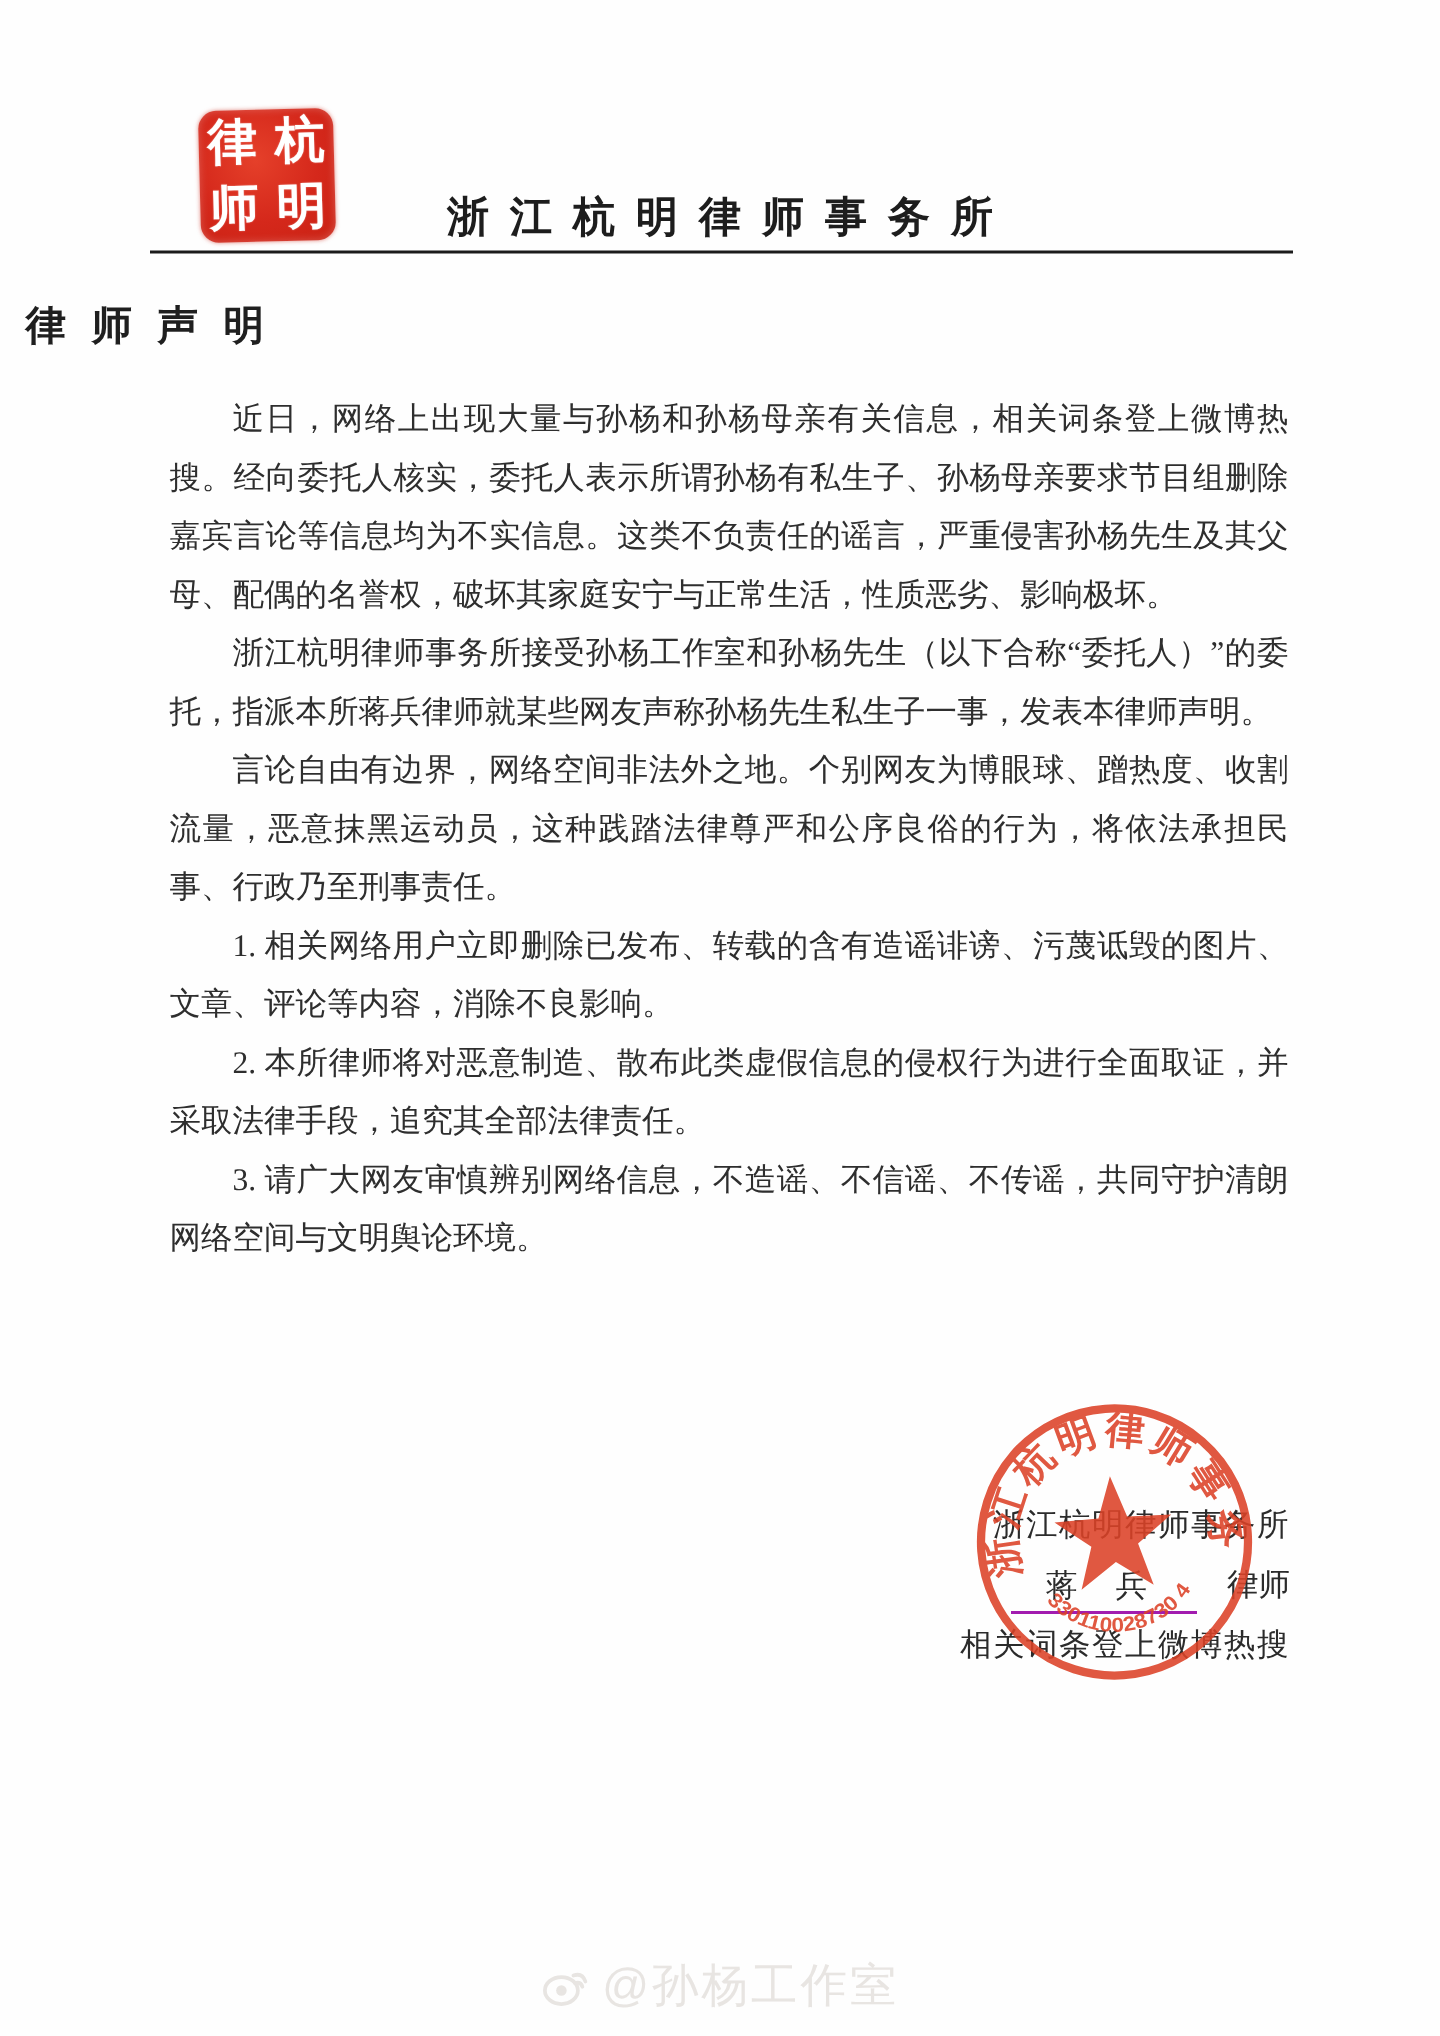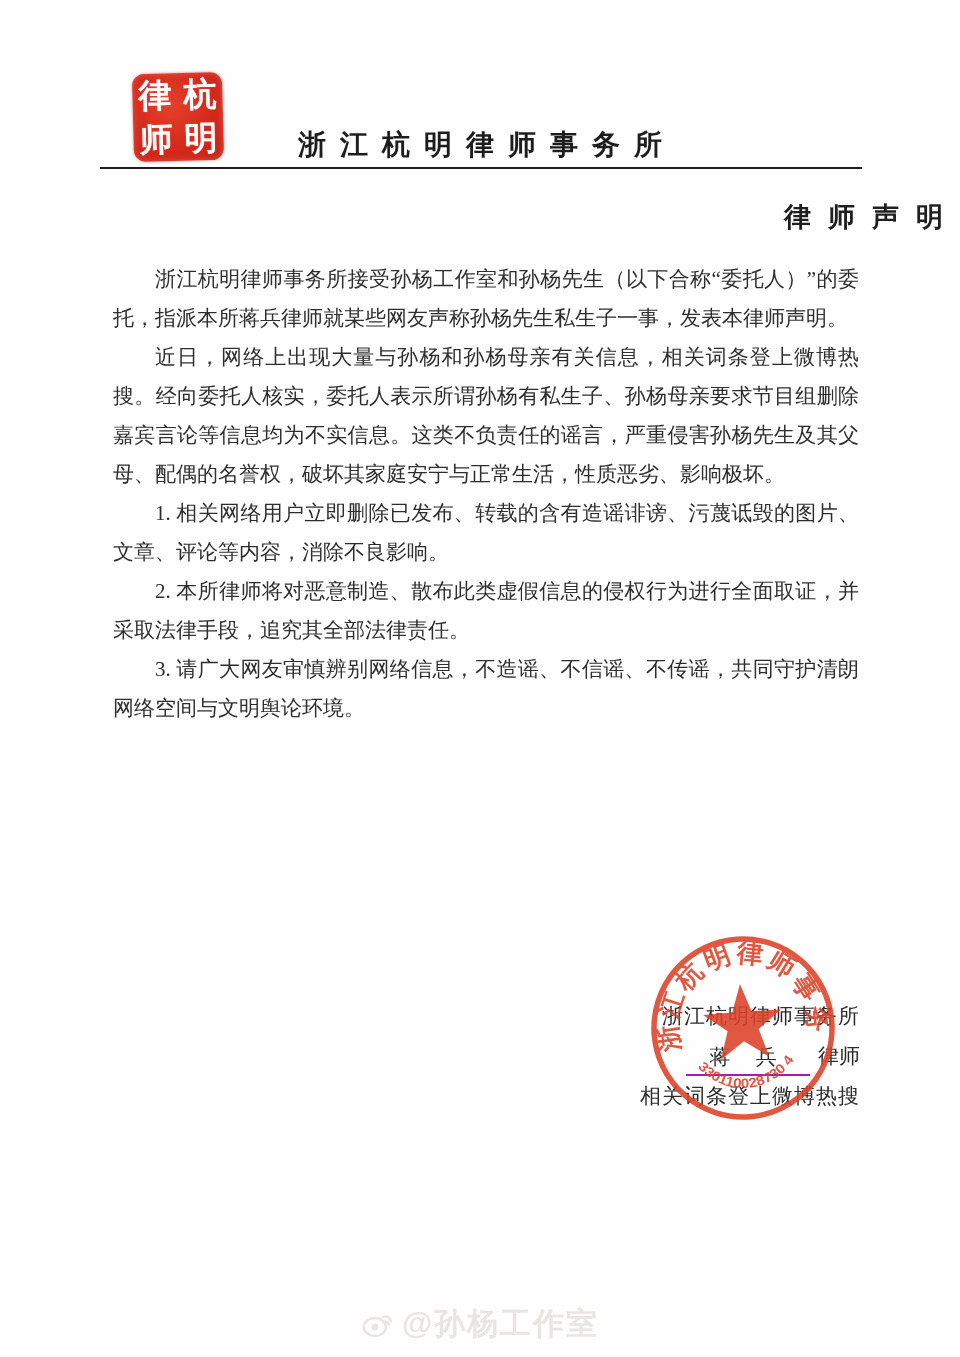--- a/index.html
+++ b/index.html
@@ -28,21 +28,21 @@
   .firm-name{
     position:absolute;top:126px;left:0;width:100%;text-align:center;
     font-size:28px;font-weight:600;color:#1d1d1d;
     letter-spacing:14px;text-indent:14px;white-space:nowrap;
   }
   .header-divider{
     position:absolute;top:167px;left:100px;width:762px;height:2px;background:#1c1c1c;
   }
 
   .doc-title{
-    position:absolute;top:199px;left:0;width:100%;text-align:right;
+    position:absolute;top:199px;left:0;width:100%;text-align:left;
     font-size:27px;font-weight:bold;color:#1f1f1f;
     letter-spacing:17px;text-indent:17px;white-space:nowrap;
   }
 
   .doc-body{
     position:absolute;left:113px;top:260px;width:746px;
     font-size:21px;line-height:39px;color:#2e2e2e;
     text-align:justify;
   }
   .doc-body p{margin:0;text-indent:2em;}
@@ -51,34 +51,34 @@
   .signature{
     position:absolute;top:996px;right:100px;text-align:right;
     font-size:21px;color:#2b2b2b;white-space:nowrap;
   }
   .signature .sig-row{display:block;line-height:40px;height:40px;}
   .sig-firm{letter-spacing:1px;}
   .sig-blank{
     display:inline-block;min-width:124px;border-bottom:2px solid #a21caf;
     text-align:center;letter-spacing:10px;line-height:34px;vertical-align:bottom;
   }
-  .sig-suffix{margin-left:8px;}
+  .sig-suffix{margin-left:20px;}
   .sig-date{letter-spacing:1px;}
 
   
   .round-seal{
     position:absolute;left:648px;top:933px;width:190px;height:190px;
     opacity:.88;transform:rotate(-4deg);
   }
 
   
   .watermark{
     position:absolute;top:1303px;left:50%;transform:translateX(-50%);
     display:flex;align-items:center;gap:7px;
-    color:#e8e5e2;font-size:31px;font-weight:bold;
+    color:#e8e5e2;font-size:31px;font-weight:normal;
     font-family:"Liberation Sans","DejaVu Sans",sans-serif;
     letter-spacing:2px;white-space:nowrap;
   }
   .watermark svg{display:block;}
 </style>
 </head>
 <body>
 
 <div class="page">
 
@@ -87,22 +87,23 @@
     <span class="cell">杭</span>
     <span class="cell">师</span>
     <span class="cell">明</span>
   </div>
   <div class="firm-name">浙江杭明律师事务所</div>
   <div class="header-divider"></div>
 
   <div class="doc-title">律师声明</div>
 
   <div class="doc-body">
+    <p>近日，网络上出现大量与孙杨和孙杨母亲有关信息，相关词条登上微博热搜。经向委托人核实，委托人表示所谓孙杨有私生子、孙杨母亲要求节目组删除嘉宾言论等信息均为不实信息。这类不负责任的谣言，严重侵害孙杨先生及其父母、配偶的名誉权，破坏其家庭安宁与正常生活，性质恶劣、影响极坏。</p>
     <p>浙江杭明律师事务所接受孙杨工作室和孙杨先生（以下合称“委托人）”的委托，指派本所蒋兵律师就某些网友声称孙杨先生私生子一事，发表本律师声明。</p>
-    <p>近日，网络上出现大量与孙杨和孙杨母亲有关信息，相关词条登上微博热搜。经向委托人核实，委托人表示所谓孙杨有私生子、孙杨母亲要求节目组删除嘉宾言论等信息均为不实信息。这类不负责任的谣言，严重侵害孙杨先生及其父母、配偶的名誉权，破坏其家庭安宁与正常生活，性质恶劣、影响极坏。</p>
+    <p>言论自由有边界，网络空间非法外之地。个别网友为博眼球、蹭热度、收割流量，恶意抹黑运动员，这种践踏法律尊严和公序良俗的行为，将依法承担民事、行政乃至刑事责任。</p>
     <p>1. 相关网络用户立即删除已发布、转载的含有造谣诽谤、污蔑诋毁的图片、文章、评论等内容，消除不良影响。</p>
     <p>2. 本所律师将对恶意制造、散布此类虚假信息的侵权行为进行全面取证，并采取法律手段，追究其全部法律责任。</p>
     <p>3. 请广大网友审慎辨别网络信息，不造谣、不信谣、不传谣，共同守护清朗网络空间与文明舆论环境。</p>
   </div>
 
   <div class="signature">
     <span class="sig-row sig-firm">浙江杭明律师事务所</span>
     <span class="sig-row"><span class="sig-blank">蒋 兵</span><span class="sig-suffix">律师</span></span>
     <span class="sig-row sig-date">相关词条登上微博热搜</span>
   </div>

